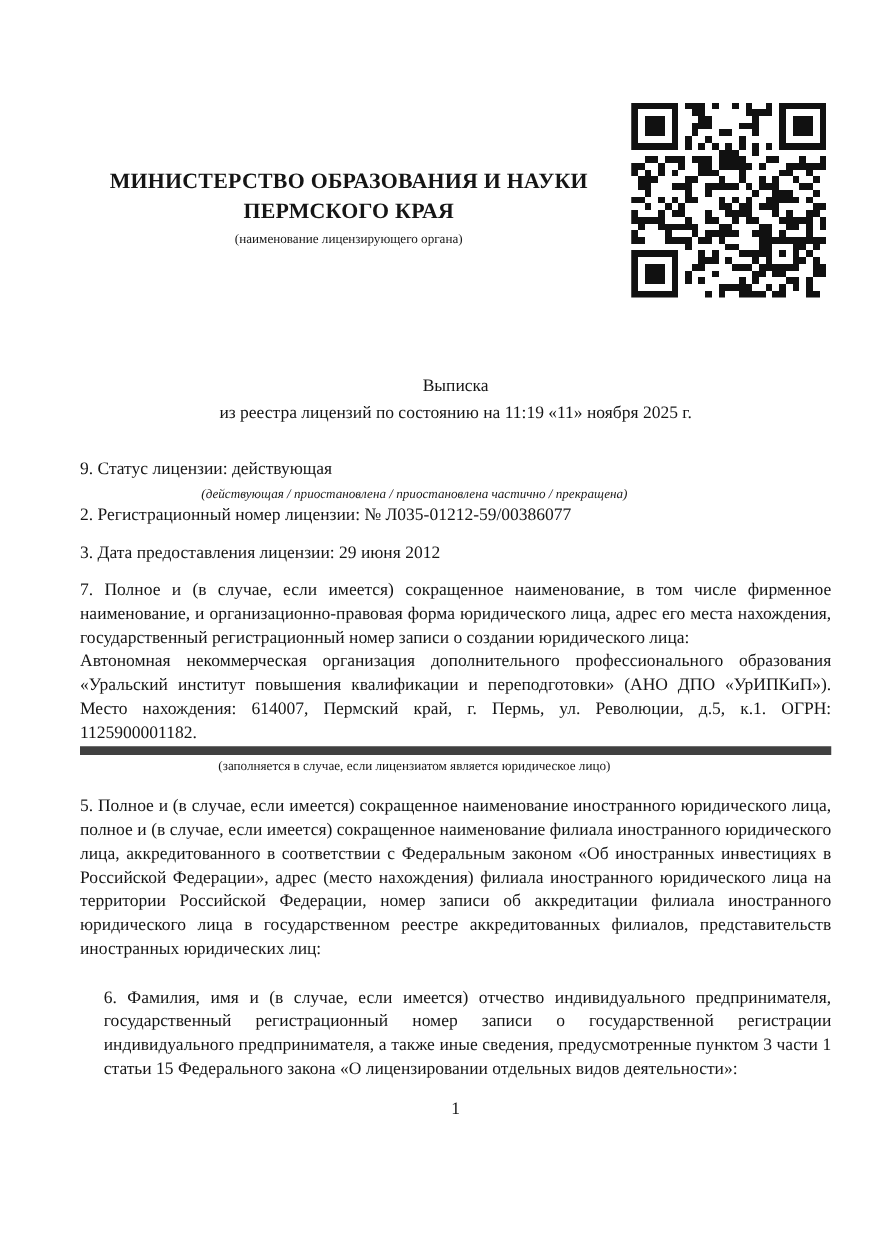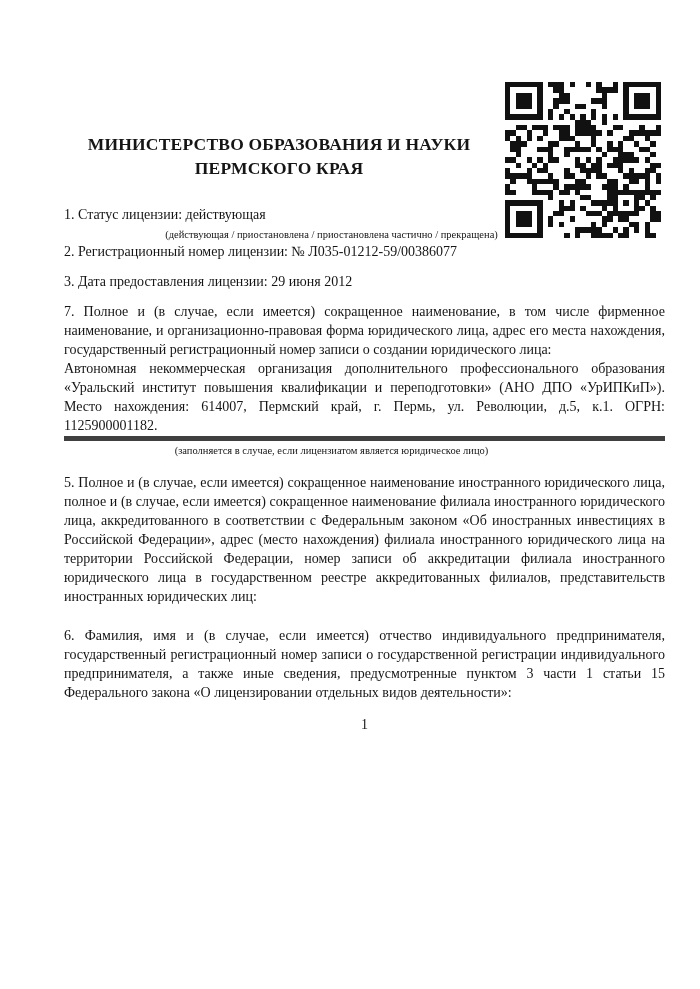--- a/index.html
+++ b/index.html
@@ -19,32 +19,32 @@
   
   .qr { position:absolute; left:505px; top:82px; width:156px; height:156px; }
 
   
   .doc-title { margin-top:100px; text-align:center; font-size:14px; line-height:21px; }
 
   
   .item { font-size:14px; line-height:19px; text-align:left; }
   .just { text-align:justify; }
   .caption { font-size:10.5px; line-height:15px; text-align:center; padding-right:66px; }
-  .ruled { border-top:5px solid #404040; padding-top:2px; }
+  .ruled { border-top:7px solid #404040; padding-top:2px; }
 
   .mt-i1 { margin-top:25px; }
-  .mt-c1 { margin-top:3px; }
+  .mt-c1 { margin-top:3px;font-style:italic; }
   .mt-i2 { }
   .mt-i3 { margin-top:11px; }
   .mt-i4 { margin-top:11px; }
   .mt-0  { margin-top:0; }
   .mt-r4 { margin-top:1px; }
   .mt-i5 { margin-top:15px; }
   .mt-r5 { margin-top:2px; }
-  .mt-i6 { margin-top:20px; }
+  .mt-i6 { margin-top:20px;margin-left:19px; }
   .mt-r6 { margin-top:5px; }
   .mt-i7 { margin-top:20px; }
 
   .page-number { margin-top:13px; text-align:center; font-size:14px; line-height:19px; }
 </style>
 </head>
 <body>
 
 <div class="page">
 
@@ -446,24 +446,29 @@
         <rect x="22" y="28" width="1" height="1"></rect>
         <rect x="26" y="28" width="1" height="1"></rect>
         <rect x="27" y="28" width="1" height="1"></rect>
       </svg></div>
 
   <div class="content">
 
     <div class="org">
       <div class="org-title">МИНИСТЕРСТВО ОБРАЗОВАНИЯ И НАУКИ</div>
       <div class="org-title">ПЕРМСКОГО КРАЯ</div>
+      <div class="org-sub">(наименование лицензирующего органа)</div>
     </div>
 
-
-    <p class="item mt-i1">1. Статус лицензии: действующая</p>
+    <div class="doc-title">
+      <div>Выписка</div>
+      <div>из реестра лицензий по состоянию на 11:19 «11» ноября 2025 г.</div>
+    </div>
+
+    <p class="item mt-i1">9. Статус лицензии: действующая</p>
     <div class="caption mt-c1">(действующая / приостановлена / приостановлена частично / прекращена)</div>
 
     <p class="item mt-i2">2. Регистрационный номер лицензии: № Л035-01212-59/00386077</p>
 
     <p class="item mt-i3">3. Дата предоставления лицензии: 29 июня 2012</p>
 
     <p class="item just mt-i4">7. Полное и (в случае, если имеется) сокращенное наименование, в том числе фирменное наименование, и организационно-правовая форма юридического лица, адрес его места нахождения, государственный регистрационный номер записи о создании юридического лица:</p>
     <p class="item just mt-0">Автономная некоммерческая организация дополнительного профессионального образования «Уральский институт повышения квалификации и переподготовки» (АНО ДПО «УрИПКиП»). Место нахождения: 614007, Пермский край, г. Пермь, ул. Революции, д.5, к.1. ОГРН: 1125900001182.</p>
     <div class="ruled mt-r4">
       <div class="caption">(заполняется в случае, если лицензиатом является юридическое лицо)</div>

